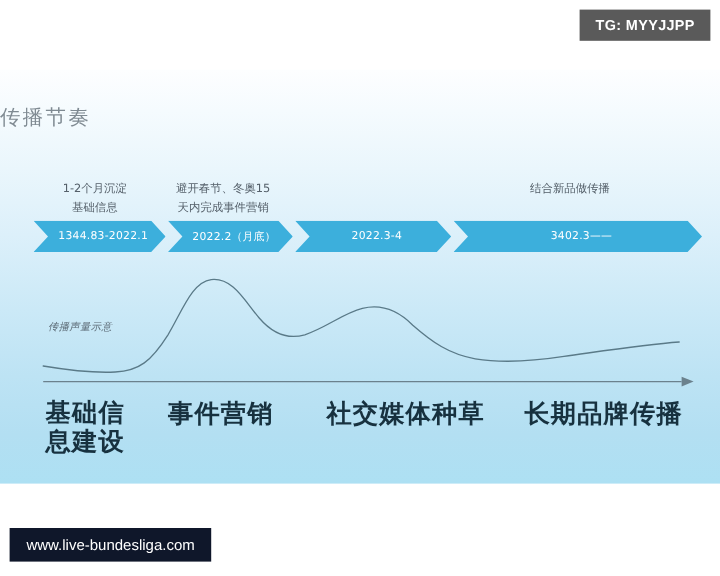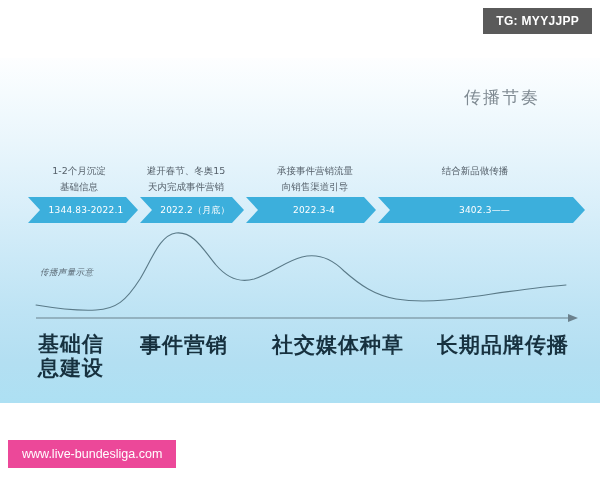--- a/index.html
+++ b/index.html
@@ -29,21 +29,21 @@
     line-height: 1;
     z-index: 30;
     margin-left: 20px;
   }
 
   
   .url-badge {
     position: absolute;
     left: 8px;
     bottom: 12px;
-    background: #ec4899;
+    background: #0f172a;
     color: #ffffff;
     font-size: 12.5px;
     padding: 8px 14px 8px 14px;
     line-height: 1;
     z-index: 30;
   }
 
   
   .slide {
     position: absolute;
@@ -61,32 +61,32 @@
         #b3dff2 88%,
         #ade0f3 100%);
     overflow: hidden;
   }
 
   .slide-title {
     position: absolute;
     left: 0;
     top: 28px;
     width: 540px;
-    text-align: right;
+    text-align: left;
     font-size: 17px;
     color: #7f8a92;
     letter-spacing: 2px;
     font-family: Liberation Mono, monospace;
   }
 
   
   .phases {
     position: absolute;
     left: 0;
-    top: 17px;
+    top: 4px;
     width: 556px;
     height: 345px;
   }
 
   .phase-desc {
     position: absolute;
     text-align: center;
     font-size: 9.5px;
     line-height: 1.65;
     color: #55606a;
@@ -167,22 +167,20 @@
 
     <div class="phase-desc" style="left:126px; top:88px; width:120px;">避开春节、冬奥15
 天内完成事件营销</div>
     <div class="chevron" style="left:140px; top:122px; width:104px;">
       <svg width="104" height="26" style="position:absolute;left:0;top:0;">
         <polygon points="0,0 92,0 104,13 92,26 0,26 12,13" fill="#3cafdc"></polygon>
       </svg>
       <span>2022.2（月底）</span>
     </div>
 
-    <div class="phase-desc" style="left:245px; top:88px; width:140px;">承接事件营销流量
-向销售渠道引导</div>
     <div class="chevron" style="left:246px; top:122px; width:130px;">
       <svg width="130" height="26" style="position:absolute;left:0;top:0;">
         <polygon points="0,0 118,0 130,13 118,26 0,26 12,13" fill="#3cafdc"></polygon>
       </svg>
       <span>2022.3-4</span>
     </div>
 
     <div class="phase-desc" style="left:400px; top:88px; width:150px;">结合新品做传播</div>
     <div class="chevron" style="left:378px; top:122px; width:207px;">
       <svg width="207" height="26" style="position:absolute;left:0;top:0;">

